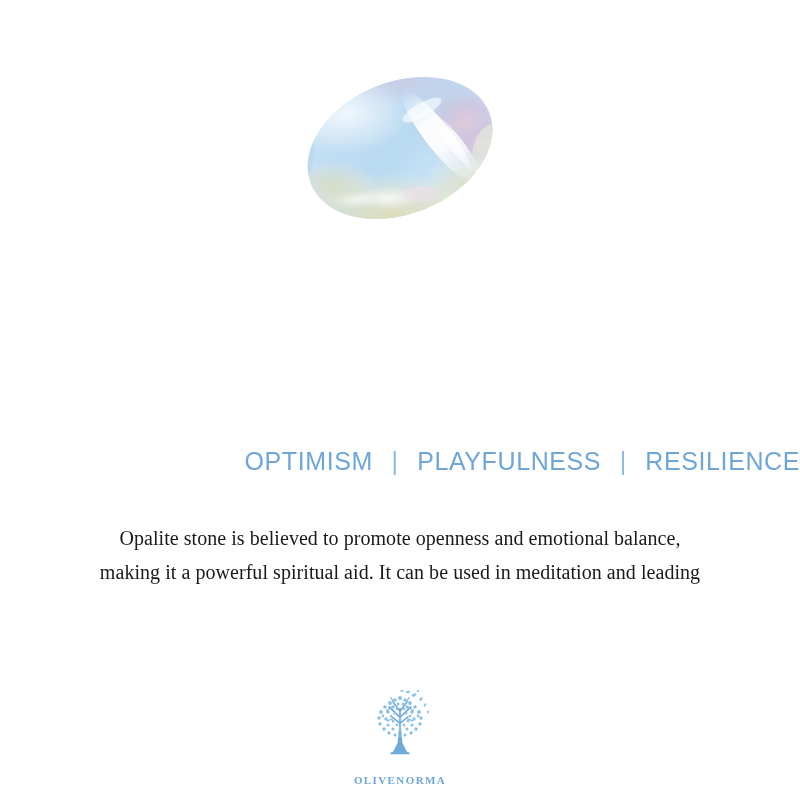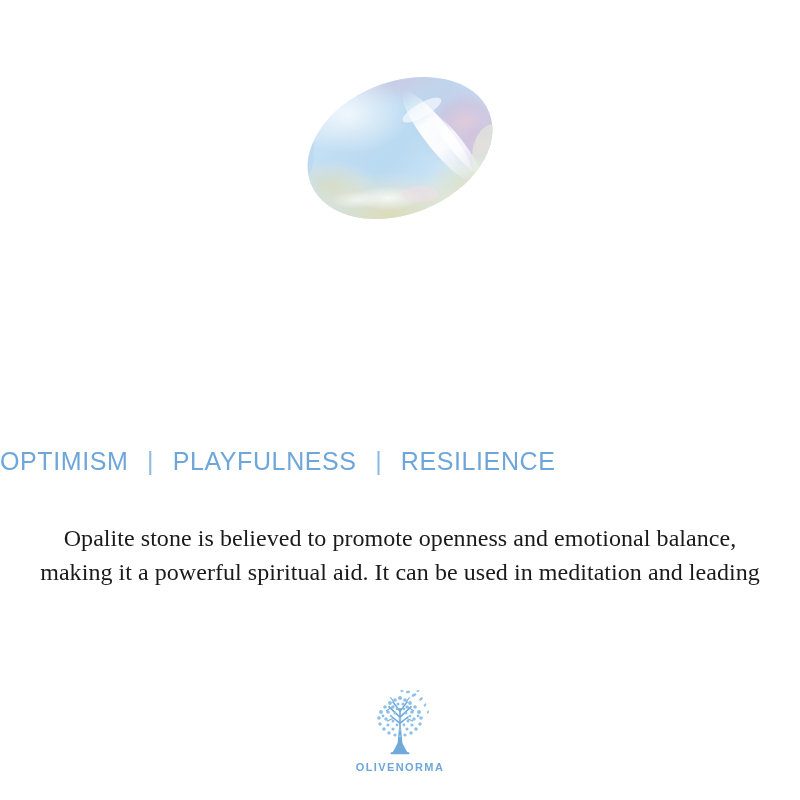--- a/index.html
+++ b/index.html
@@ -51,21 +51,21 @@
     line-height: 1;
     white-space: nowrap;
   }
 
   
   .keywords {
     position: absolute;
     left: 0;
     top: 446px;
     width: 800px;
-    text-align: left;
+    text-align: right;
     font-family: "Liberation Sans", sans-serif;
     font-size: 25px;
     font-weight: 400;
     letter-spacing: 0.6px;
     color: #6fa6d9;
     line-height: 1.25;
     white-space: nowrap;
   }
   .keywords .kw { display: inline; }
   .keywords .sep {
@@ -76,21 +76,21 @@
   }
 
   
   .description {
     position: absolute;
     left: 22px;
     top: 521px;
     width: 756px;
     text-align: center;
     font-family: "Liberation Serif", "DejaVu Serif", serif;
-    font-size: 24px;
+    font-size: 20px;
     font-weight: 400;
     color: #1a1a1a;
     line-height: 34px;
     letter-spacing: 0.05px;
   }
   .description .dline {
     display: block;
     white-space: nowrap;
   }
 
@@ -101,22 +101,22 @@
     top: 688px;
     width: 800px;
     text-align: center;
   }
   .logo-mark {
     display: block;
     margin: 0 auto;
   }
   .logo-text {
     display: block;
-    margin-top: 1px;
-    font-family: Liberation Sans, sans-serif;
+    margin-top: 14px;
+    font-family: Liberation Serif, serif;
     font-size: 11px;
     font-weight: 700;
     letter-spacing: 1.4px;
     color: #6fa6d9;
     text-align: center;
   }
 </style>
 </head>
 <body>
 

